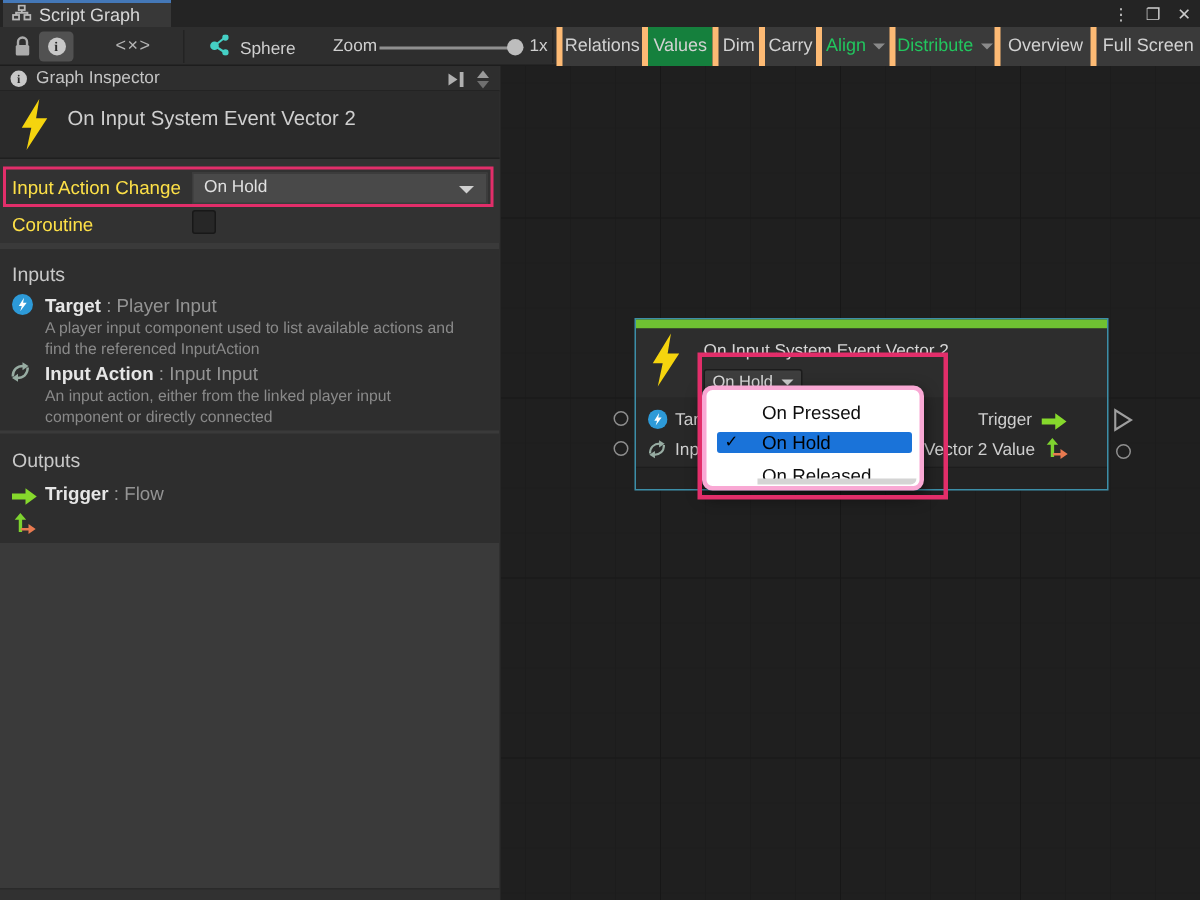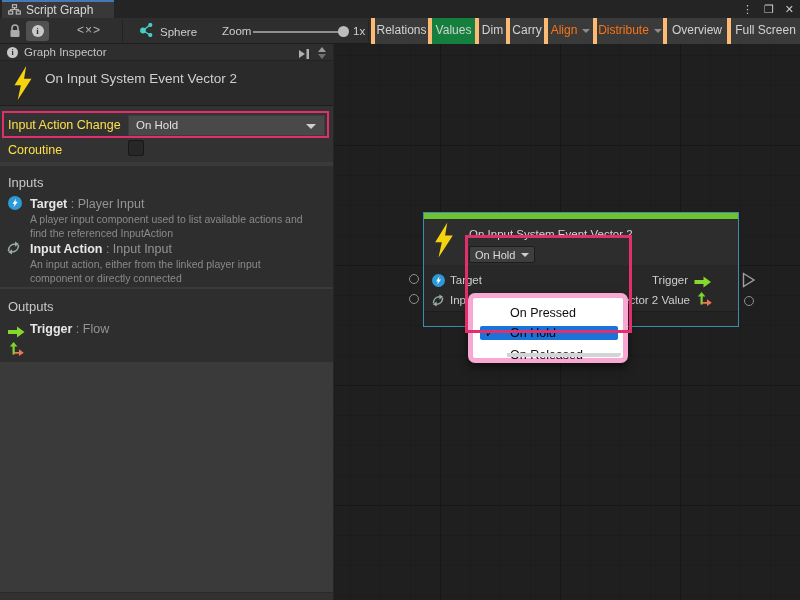--- a/index.html
+++ b/index.html
@@ -30,21 +30,21 @@
   .tb-sep { position:absolute; top:2px; width:1px; height:22px; background:#232323; }
   .sphere-wrap { position:absolute; left:139px; top:5px; display:flex; align-items:center; gap:7px; }
   .tb-text { font-size:11.5px; color:#cfcfcf; white-space:nowrap; }
   .zoom-label { position:absolute; left:222px; top:7px; }
   .slider-track { position:absolute; left:253px; top:13px; width:94px; height:2px; background:#8f8f8f; }
   .slider-thumb { position:absolute; left:338px; top:8px; width:11px; height:11px; border-radius:50%; background:#bdbdbd; }
   .zoom-value { position:absolute; left:353px; top:7px; }
   .tb-btn { position:absolute; top:0; height:26px; line-height:25px; text-align:center;
             background:#3a3a3a; color:#d2d2d2; font-size:12px; border-left:4px solid #fdba74; white-space:nowrap; }
   .tb-btn.selected { background:#15803d; }
-  .tb-btn.disabled { color:#f97316; }
+  .tb-btn.disabled { color:#22c55e; }
   .caret { display:inline-block; width:0; height:0; border-left:4px solid transparent;
            border-right:4px solid transparent; border-top:4px solid #8a8a8a; margin-left:5px; vertical-align:middle; }
 
   
   .inspector { left:0; top:44px; width:334px; height:556px; background:#3a3a3a; border-right:1px solid #262626; }
   .insp-header { position:absolute; left:0; top:0; width:333px; height:17px; background:#2e2e2e;
                  border-bottom:1px solid #232323; display:flex; align-items:center; padding-left:7px; }
   .insp-header .circle-i { width:11px; height:11px; font-size:8px; }
   .insp-header-label { font-size:11.5px; color:#c4c4c4; margin-left:6px; }
   .dock-icon { position:absolute; right:22px; top:2px; }
@@ -101,22 +101,22 @@
   .node-dd .dd-caret { right:5px; top:6px; border-left-width:4px; border-right-width:4px; border-top-width:4px; }
   .node-body { position:relative; height:46px; background:#282828; }
   .np-label { position:absolute; font-size:11.5px; color:#cfcfcf; white-space:nowrap; }
   .np-icon { position:absolute; }
   .node-footer { height:15px; background:#232323; border-top:1px solid #1d1d1d; }
 
   .port-circle { width:10px; height:10px; border-radius:50%; border:1.5px solid #8f8f8f; z-index:2; }
   .port-tri { z-index:2; }
 
   
-  .menu { left:468px; top:257px; width:160px; height:70px; background:#ffffff; border:5px solid #f9a8d4;
-          border-radius:7px; box-shadow:0 4px 10px rgba(0,0,0,0.55); z-index:6;margin-top:36px; }
+  .menu { left:468px; top:257px; width:148px; height:70px; background:#ffffff; border:3px solid #f9a8d4;
+          border-radius:7px; box-shadow:0 4px 10px rgba(0,0,0,0.55); z-index:6; }
   .menu-item { position:absolute; left:0; width:100%; height:21px; font-size:12.5px; color:#0d0d0d;
                line-height:21px; padding-left:37px; }
   .menu-item-sel { position:absolute; left:7px; right:5px; top:28px; height:14px; background:#1a73d9;
                    border-radius:2px; font-size:12.5px; line-height:14px; color:#000; }
   .menu-check { position:absolute; left:5px; top:0; font-size:11px; font-weight:bold; color:#000; }
   .menu-sel-label { position:absolute; left:30px; top:0; }
   .menu-strip { position:absolute; left:34px; right:2px; bottom:1px; height:4px; background:#d4d4d4;
                 border-bottom-right-radius:6px; }
 
   .red-box2 { left:465px; top:235px; width:167px; height:98px; border:3px solid #e22e6a; z-index:8; pointer-events:none; }

